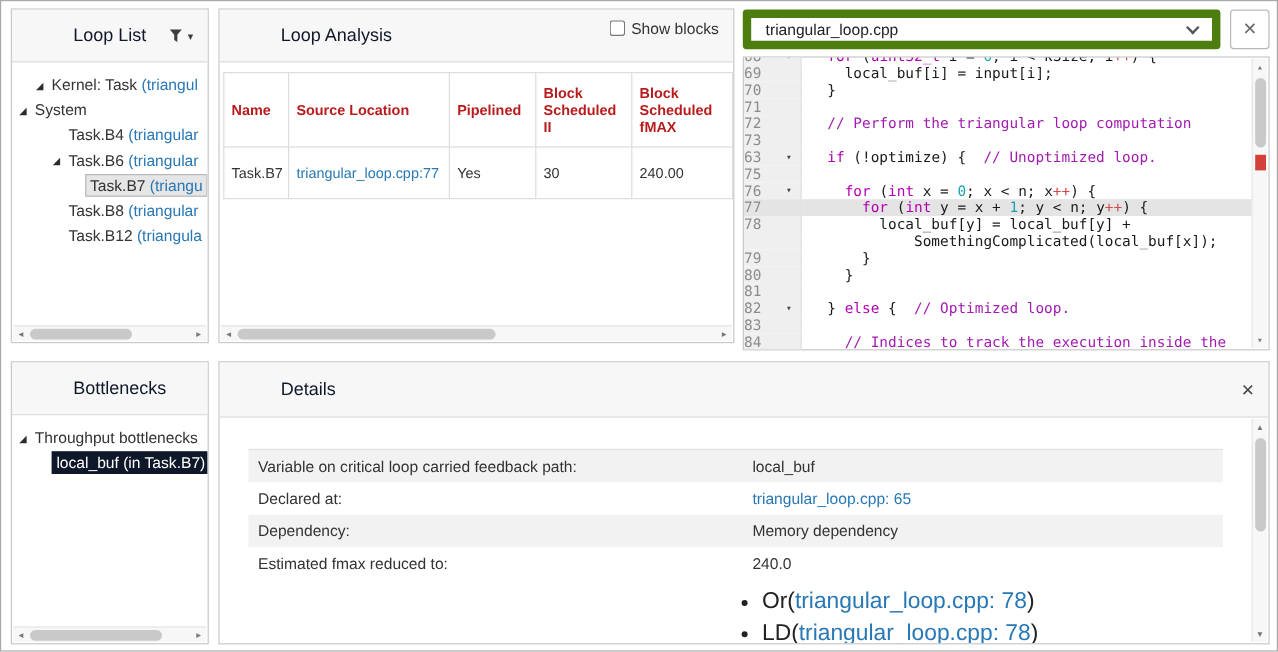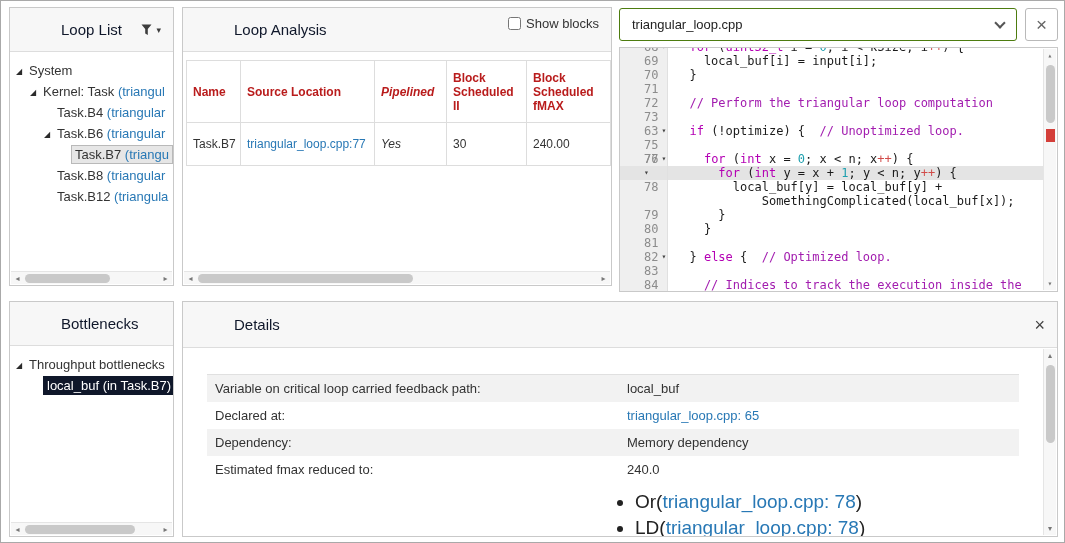--- a/index.html
+++ b/index.html
@@ -38,44 +38,44 @@
   .filter-btn { display:inline-flex; align-items:center; gap:2px; cursor:pointer; }
   .filter-btn .caret { font-size:9px; color:#3d3d3d; }
 
   
   .la-table { border-collapse:collapse; table-layout:fixed; width:424px; margin:8px 0 0 3px; font-size:12px; }
   .la-table th, .la-table td { border:1px solid #ddd; text-align:left; vertical-align:middle; background:#fff; overflow:hidden; }
   .la-table th { font-weight:bold; color:#b91c1c; padding:6px 6px; height:62px; }
   .la-table td { padding:14px 6px; }
   .la-table th:nth-child(1), .la-table td:nth-child(1){ width:54px; }
   .la-table th:nth-child(2), .la-table td:nth-child(2){ width:134px; }
-  .la-table th:nth-child(3), .la-table td:nth-child(3){ width:72px;font-style:italic; }
+  .la-table th:nth-child(3), .la-table td:nth-child(3){ width:72px; }
   .la-table th:nth-child(4), .la-table td:nth-child(4){ width:80px; }
   .la-table th:nth-child(5), .la-table td:nth-child(5){ width:84px; }
   .show-blocks { display:flex; align-items:center; font-size:13px; color:#333; align-self:flex-start; margin-top:8px; }
   .show-blocks input { width:13px; height:13px; margin:0 5px 0 0; }
 
   a.dlink, a.src-link { color:#2878b5; text-decoration:none; cursor:pointer; }
 
   
   .file-select {
-    width:398px; height:33px; border:1px solid #4d7c0f; border-radius:3px; background:#fff;
+    width:398px; height:33px; border:7px solid #4d7c0f; border-radius:3px; background:#fff;
     display:flex; align-items:center; justify-content:space-between; padding:0 12px; font-size:13px; color:#222; cursor:pointer;
   }
   .chev { width:8px; height:8px; border-right:2px solid #555; border-bottom:2px solid #555; transform:rotate(45deg); margin-top:-4px; }
   .close-btn {
     width:33px; height:33px; border:1px solid #b9b9b9; border-radius:3px; background:#fff;
     display:flex; align-items:center; justify-content:center; font-size:19px; color:#666; cursor:pointer;
   }
 
   
   #code-panel { font-family:"DejaVu Sans Mono", monospace; font-size:12px; line-height:14px; }
   #code-lines { margin-top:-8px; width:calc(100% - 14px); }
   .code-row { display:flex; height:14px; white-space:pre; }
-  .gut { display:inline-flex; width:48px; background:#efefef; color:#8c8c8c; justify-content:flex-end; flex:none; border-right:1px solid #e0e0e0;padding-left:24px; }
+  .gut { display:inline-flex; width:48px; background:#efefef; color:#8c8c8c; justify-content:space-between; flex:none; border-right:1px solid #e0e0e0; }
   .gut .num { padding-right:3px; }
   .gut .fold { width:12px; font-size:8px; color:#444; text-align:left; line-height:14px; }
   .line { flex:1; padding-left:7px; overflow:hidden; }
   .code-row.hl .line, .code-row.hl .gut { background:#e4e4e4;flex-direction:column; }
   .tok-p { color:#1a1a1a; }
   .tok-k { color:#b400b4; }
   .tok-c { color:#a21caf; }
   .tok-n { color:#1d9fae; }
   .tok-o { color:#d14b49; }
 
@@ -111,22 +111,22 @@
     <header class="panel-header">
       <span class="panel-title">Loop List</span>
       <span class="filter-btn">
         <svg width="13" height="12" viewBox="0 0 13 12">
             <path d="M0.5 0.5 H10.5 L6.8 4.9 V11 L4.2 9.4 V4.9 Z" fill="#3d3d3d"></path>
           </svg>
         <span class="caret">▾</span>
       </span>
     </header>
     <div class="tree" id="loop-list-tree">
+        <div class="tree-row" style="padding-left: 20px;"><span class="tree-arrow">◢</span><span class="tree-text"><span>Kernel: Task </span><span class="tree-loc">(triangul</span></span></div>
         <div class="tree-row" style="padding-left: 6px;"><span class="tree-arrow">◢</span><span class="tree-text"><span>System</span></span></div>
-        <div class="tree-row" style="padding-left: 20px;"><span class="tree-arrow">◢</span><span class="tree-text"><span>Kernel: Task </span><span class="tree-loc">(triangul</span></span></div>
         <div class="tree-row" style="padding-left: 34px;"><span class="tree-arrow"></span><span class="tree-text"><span>Task.B4 </span><span class="tree-loc">(triangular</span></span></div>
         <div class="tree-row" style="padding-left: 34px;"><span class="tree-arrow">◢</span><span class="tree-text"><span>Task.B6 </span><span class="tree-loc">(triangular</span></span></div>
         <div class="tree-row" style="padding-left: 48px;"><span class="tree-arrow"></span><span class="tree-text selected"><span>Task.B7 </span><span class="tree-loc">(triangu</span></span></div>
         <div class="tree-row" style="padding-left: 34px;"><span class="tree-arrow"></span><span class="tree-text"><span>Task.B8 </span><span class="tree-loc">(triangular</span></span></div>
         <div class="tree-row" style="padding-left: 34px;"><span class="tree-arrow"></span><span class="tree-text"><span>Task.B12 </span><span class="tree-loc">(triangula</span></span></div>
       </div>
     <div class="hscroll">
       <span class="arr left">◂</span>
       <div class="hthumb" style="left:14px;width:85px;"></div>
       <span class="arr right">▸</span>

